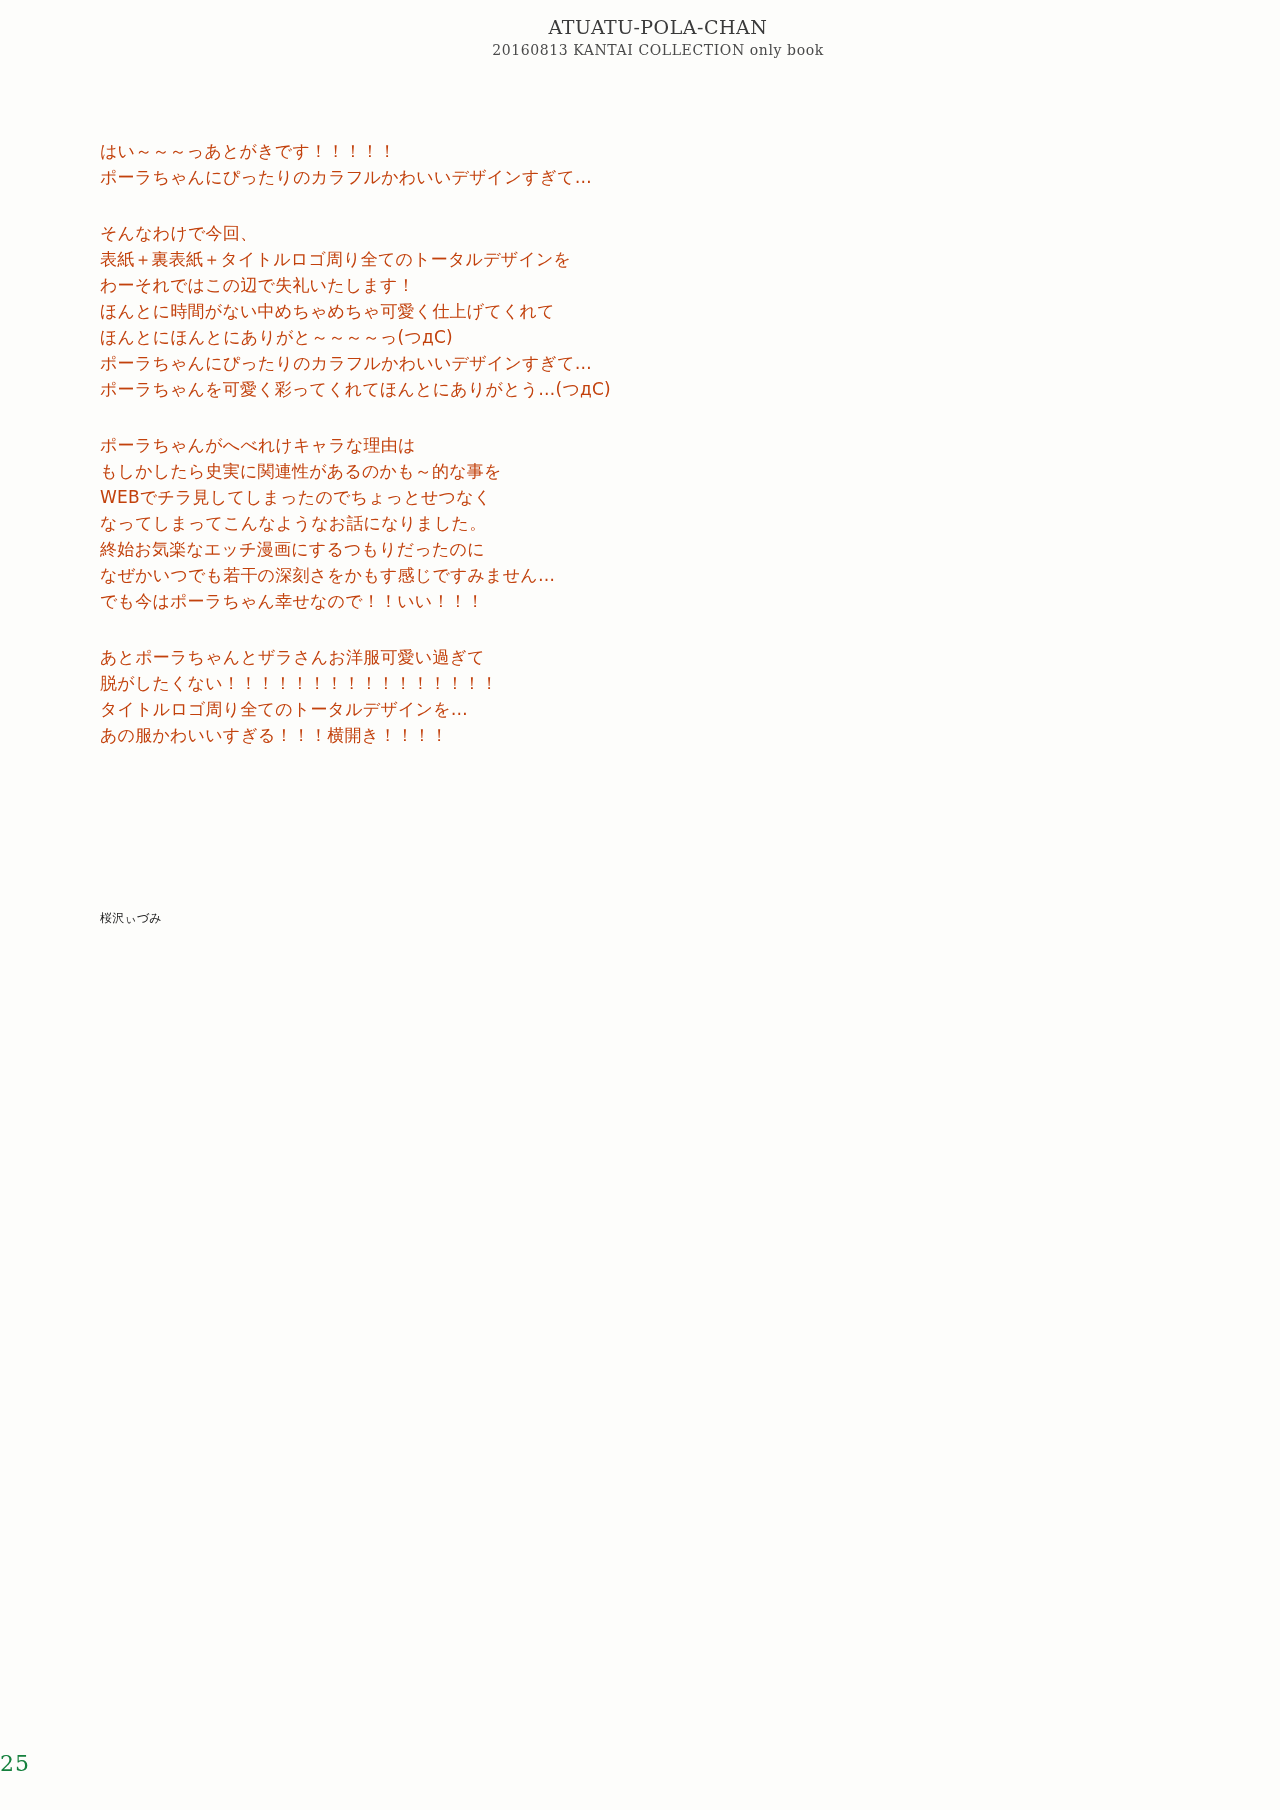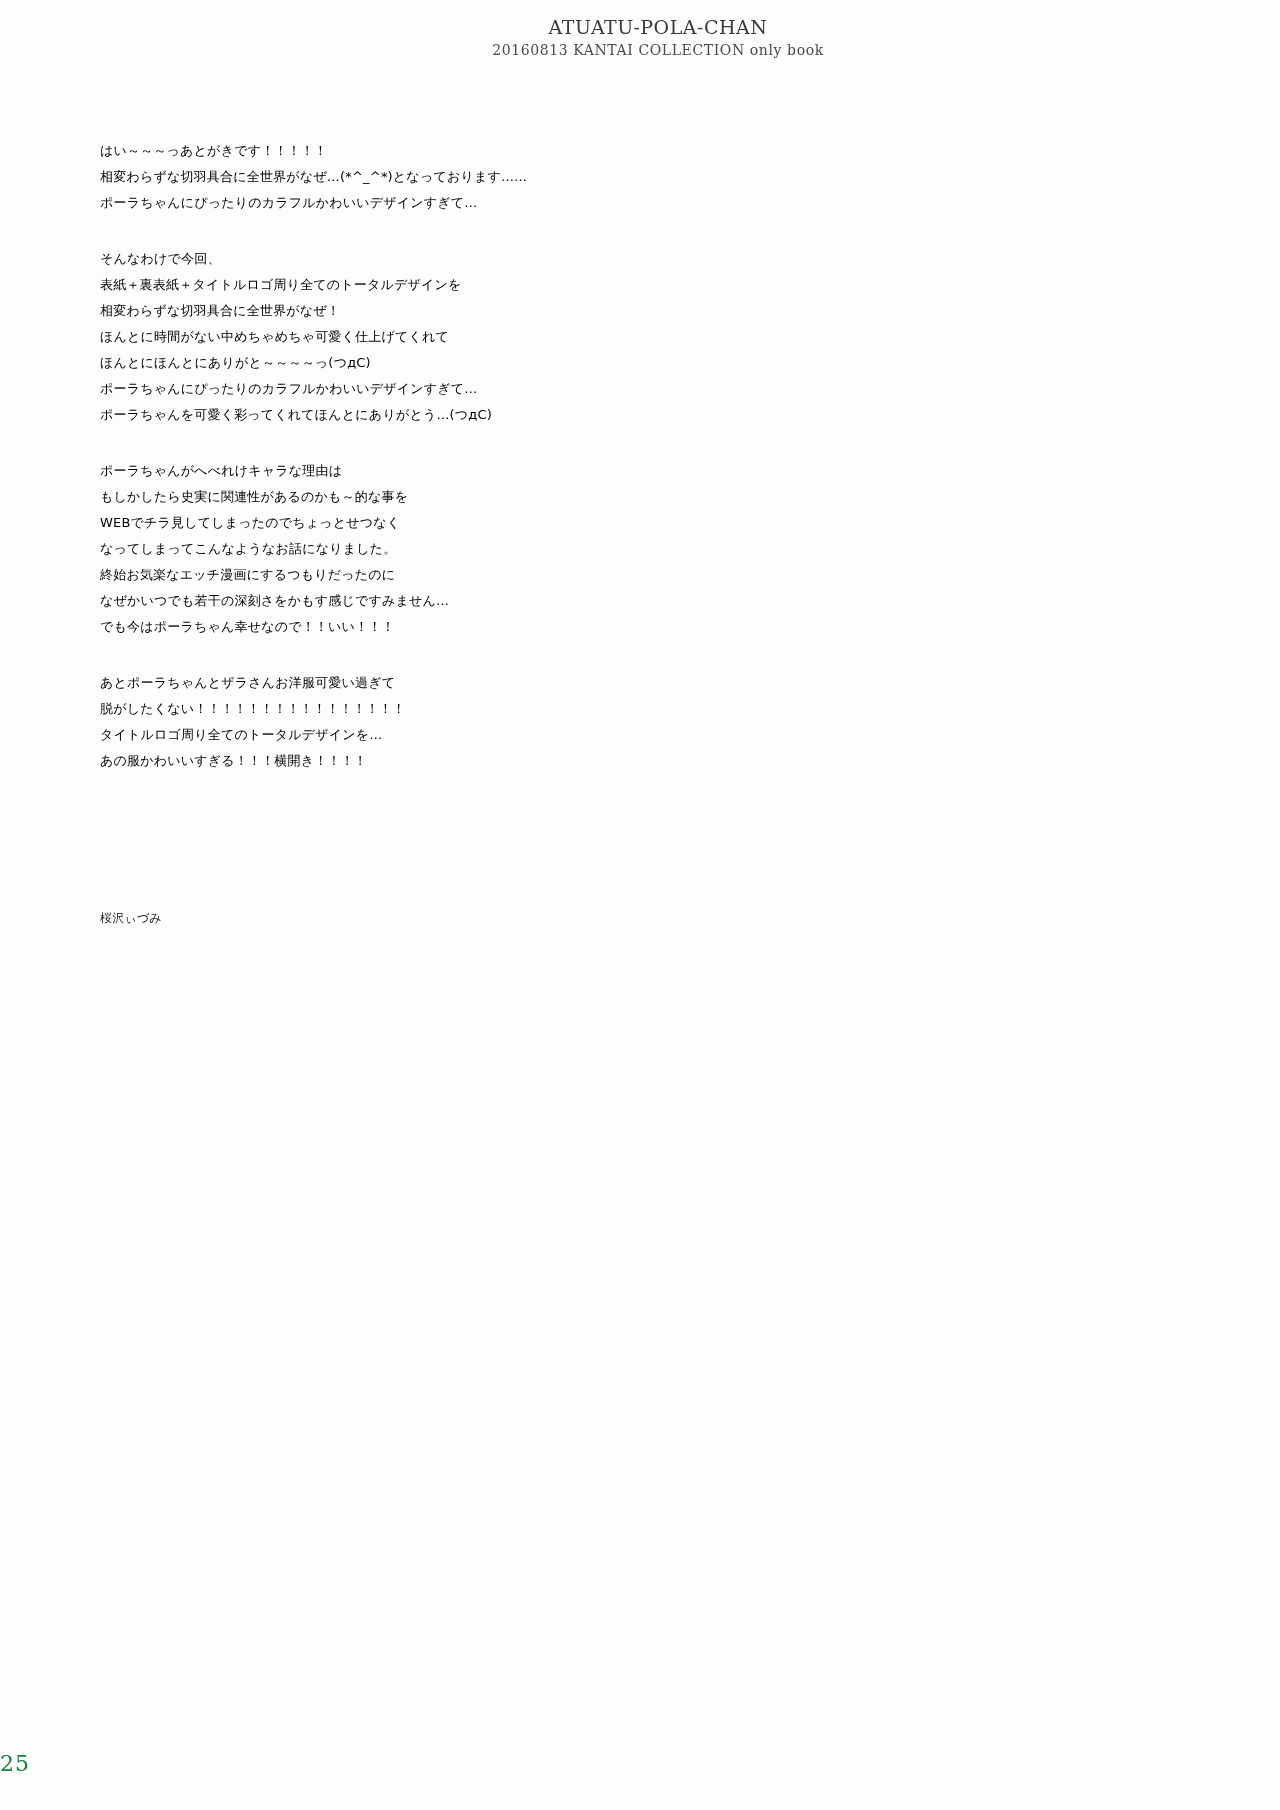--- a/index.html
+++ b/index.html
@@ -50,23 +50,23 @@
     width: 760px;
   }
   .para {
     margin: 0 0 30px 0;
   }
   .para:last-child {
     margin-bottom: 0;
   }
   .line {
     font-family: "DejaVu Sans", sans-serif;
-    font-size: 13px;
+    font-size: 17px;
     line-height: 26px;
-    color: #000000;
+    color: #c2410c;
     white-space: pre;
     letter-spacing: 0.2px;
   }
   .signature {
     position: absolute;
     top: 910px;
     left: 100px;
     font-family: "DejaVu Sans", sans-serif;
     font-size: 12px;
     color: #232323;
@@ -93,28 +93,27 @@
 
   <div class="header">
     <div class="header-title">ATUATU-POLA-CHAN</div>
     <div class="header-sub">20160813 KANTAI COLLECTION only book</div>
   </div>
 
   <div class="afterword">
 
     <div class="para">
       <div class="line">はい～～～っあとがきです！！！！！</div>
-      <div class="line">相変わらずな切羽具合に全世界がなぜ…(*^_^*)となっております……</div>
       <div class="line">ポーラちゃんにぴったりのカラフルかわいいデザインすぎて…</div>
     </div>
 
     <div class="para">
       <div class="line">そんなわけで今回、</div>
       <div class="line">表紙＋裏表紙＋タイトルロゴ周り全てのトータルデザインを</div>
-      <div class="line">相変わらずな切羽具合に全世界がなぜ！</div>
+      <div class="line">わーそれではこの辺で失礼いたします！</div>
       <div class="line">ほんとに時間がない中めちゃめちゃ可愛く仕上げてくれて</div>
       <div class="line">ほんとにほんとにありがと～～～～っ(つдС)</div>
       <div class="line">ポーラちゃんにぴったりのカラフルかわいいデザインすぎて…</div>
       <div class="line">ポーラちゃんを可愛く彩ってくれてほんとにありがとう…(つдС)</div>
     </div>
 
     <div class="para">
       <div class="line">ポーラちゃんがへべれけキャラな理由は</div>
       <div class="line">もしかしたら史実に関連性があるのかも～的な事を</div>
       <div class="line">WEBでチラ見してしまったのでちょっとせつなく</div>

